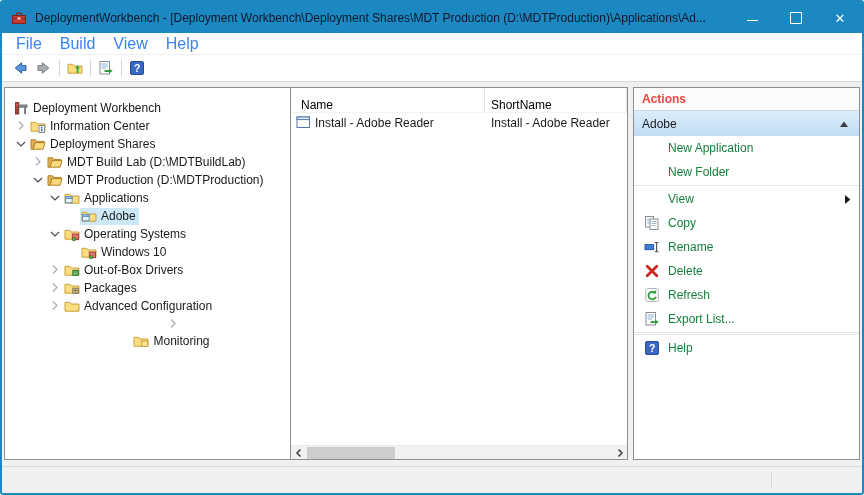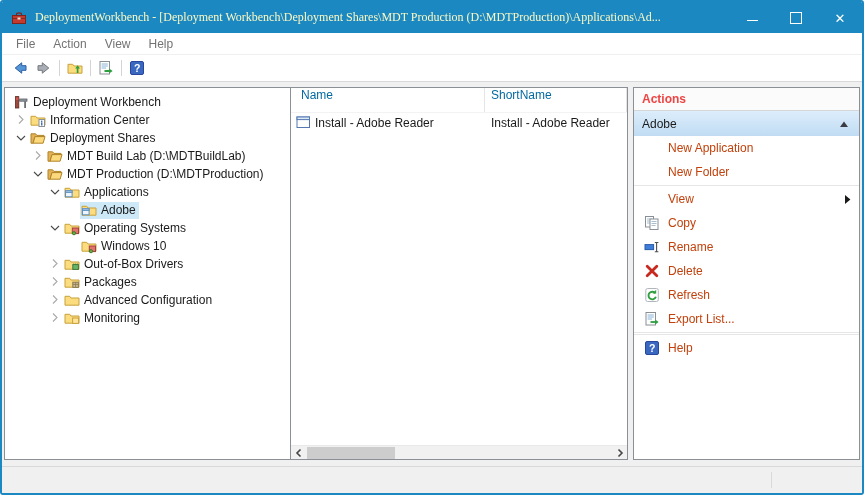--- a/index.html
+++ b/index.html
@@ -5,77 +5,77 @@
   html,body{margin:0;padding:0;}
   body{width:864px;height:495px;position:relative;background:#fff;
        font-family:"Liberation Sans",sans-serif;-webkit-user-select:none;}
   .window{position:absolute;inset:0;border:2px solid var(--accent-border,#1b88c2);
           border-radius:3px;overflow:hidden;background:#f0f0f0;box-sizing:border-box;}
 
   
   .titlebar{position:absolute;left:0;top:0;right:0;height:31px;background:var(--titlebar,#1b88c2);
             display:flex;align-items:center;padding-left:9px;box-sizing:border-box;}
   .app-icon{width:16px;height:16px;margin-right:8px;flex:0 0 auto;display:flex;}
-  .title-text{color:#fef9c3;font-size:12px;white-space:nowrap;overflow:hidden;flex:1;font-family:Liberation Serif, serif;}
+  .title-text{color:#0f172a;font-size:12px;white-space:nowrap;overflow:hidden;flex:1;}
   .controls{display:flex;height:100%;flex:0 0 auto;}
   .ctrl{width:44px;height:100%;display:flex;align-items:center;justify-content:center;color:#fff;}
   .min-bar{width:11px;height:1px;background:#fff;margin-top:5px;}
   .max-box{width:10px;height:10px;border:1px solid #fff;}
   .x-glyph{font-size:13px;color:#fff;line-height:1;}
 
   
   .menubar{position:absolute;left:0;top:31px;right:0;height:22px;background:#fff;
            border-bottom:1px solid #f0f0f0;display:flex;align-items:center;padding-left:5px;box-sizing:border-box;}
-  .menu-item{font-size:12px;color:#737373;padding:3px 9px;}
+  .menu-item{font-size:16px;color:#3b82f6;padding:3px 9px;}
 
   
   .toolbar{position:absolute;left:0;top:53px;right:0;height:27px;background:#fff;
            border-bottom:1px solid #d9d9d9;display:flex;align-items:center;padding-left:6px;box-sizing:border-box;}
   .tb-icon{width:24px;height:22px;display:flex;align-items:center;justify-content:center;}
   .tb-sep{width:1px;height:16px;background:#d4d4d4;margin:0 3px;}
 
   
   .main{position:absolute;left:0;top:80px;right:0;bottom:27px;background:#f0f0f0;}
   .pane{position:absolute;top:5px;height:373px;background:#fff;border:1px solid #8b9097;
         box-sizing:border-box;overflow:hidden;}
-  .tree-pane{left:2px;width:296px;padding-top:5px;}
+  .tree-pane{left:2px;width:296px;padding-top:11px;}
   .list-pane{left:288px;width:338px;}
   .actions-pane{left:631px;width:227px;}
 
   
   .tree-row{height:18px;display:flex;align-items:center;font-size:12px;color:#1a1a1a;white-space:nowrap;}
   .chev,.chev-spacer{width:17px;height:18px;display:flex;align-items:center;justify-content:center;flex:0 0 auto;}
   .t-content{display:flex;align-items:center;height:17px;padding:0 3px 0 1px;}
   .t-content.sel{background:var(--selection,#cde8f6);}
   .ticon{width:16px;height:16px;display:flex;align-items:center;flex:0 0 auto;}
   .tlabel{margin-left:4px;}
 
   
   .list-header{display:flex;height:24px;border-bottom:1px solid #f3f3f3;}
-  .hcell{font-size:12px;color:#0369a1;box-sizing:border-box;border-right:1px solid #e5e5e5;
-         padding:0 0 0 10px;}
+  .hcell{font-size:12px;color:#000000;box-sizing:border-box;border-right:1px solid #e5e5e5;
+         padding:10px 0 0 10px;}
   .hcell.c0{width:194px;}
   .hcell.c1{flex:1;padding-left:6px;}
   .lrow{height:19px;display:flex;align-items:center;font-size:12px;color:#1a1a1a;}
   .lcell0{width:194px;display:flex;align-items:center;padding-left:5px;box-sizing:border-box;}
   .lcell0 .llabel{margin-left:3px;}
   .lcell1{flex:1;padding-left:6px;}
   .hscroll{position:absolute;left:0;right:0;bottom:0;height:14px;background:#f1f1f1;
            border-top:1px solid #e9e9e9;display:flex;align-items:center;box-sizing:border-box;}
   .sarr{width:15px;height:100%;display:flex;align-items:center;justify-content:center;}
   .sarr.right{margin-left:auto;}
   .sthumb{position:absolute;left:16px;top:1px;bottom:0;width:88px;background:#cdcdcd;}
 
   
   .a-title{height:22px;line-height:22px;font-weight:bold;font-size:12px;color:#ef4444;
            padding-left:8px;border-bottom:1px solid #d6d6d6;background:#fbfbfb;}
   .a-group{height:25px;display:flex;align-items:center;font-size:12px;color:#1a1a1a;
            padding:0 10px 0 8px;background:linear-gradient(var(--group-header-top,#dcedfb),var(--group-header-bottom,#c0dcf3));}
   .a-group-label{flex:1;}
-  .a-item{height:24px;display:flex;align-items:center;font-size:12px;color:#c2410c;}
+  .a-item{height:24px;display:flex;align-items:center;font-size:12px;color:#15803d;}
   .a-icon{width:20px;margin-left:8px;display:flex;align-items:center;justify-content:center;flex:0 0 auto;}
   .a-label{margin-left:6px;white-space:nowrap;}
   .a-sub{margin-left:auto;margin-right:8px;display:flex;align-items:center;}
   .a-sep{border-top:1px solid #e6e6e6;margin:1px 0;}
 
   
   .statusbar{position:absolute;left:0;right:0;bottom:0;height:27px;background:var(--status-bg,#f0f0f0);
              border-top:1px solid #d9d9d9;box-sizing:border-box;}
   .st-sep{position:absolute;left:769px;top:5px;bottom:5px;width:1px;background:#d9d9d9;}
 </style>
@@ -102,21 +102,21 @@
           <div class="max-box"></div>
         </div>
       <div class="ctrl">
           <span><span class="x-glyph">✕</span></span>
         </div>
     </div>
   </div>
 
   <div class="menubar">
     <span class="menu-item">File</span>
-    <span class="menu-item">Action</span>
+    <span class="menu-item">Build</span>
     <span class="menu-item">View</span>
     <span class="menu-item">Help</span>
   </div>
 
   <div class="toolbar">
     <span class="tb-icon">
         <svg width="16" height="16" viewBox="0 0 16 16">
           <path d="M9.7 2.8 3.2 8l6.5 5.2V10.3H14V5.7H9.7z" fill="#5596d8" stroke="#2a5f9e"></path>
         </svg>
       </span>
@@ -335,21 +335,21 @@
           </span>
           <span class="t-content">
             <span class="ticon">
               <svg width="16" height="16" viewBox="0 0 16 16">
                 <path d="M1 4.3h4.7l1.3 1.7H15v7.2H1z" fill="#fbdd7f" stroke="#c9a13b"></path>
               </svg>
             </span>
             <span class="tlabel">Advanced Configuration</span>
           </span>
         </div>
-        <div class="tree-row" style="padding-left: 41px;">
+        <div class="tree-row" style="padding-left: 41px; flex-direction: column;">
           <span class="chev">
             <svg width="16" height="16" viewBox="0 0 16 16">
               <path d="M6 3.5 10 7.5 6 11.5" fill="none" stroke="#a9a9a9" stroke-width="1.1"></path>
             </svg>
           </span>
           <span class="t-content">
             <span class="ticon">
               <svg width="16" height="16" viewBox="0 0 16 16">
                 <path d="M1 4.3h4.7l1.3 1.7H15v7.2H1z" fill="#fbdd7f" stroke="#c9a13b"></path>
                 <rect x="8.6" y="8" width="6" height="5.4" fill="#ffe59a" stroke="#c9a13b"></rect>

